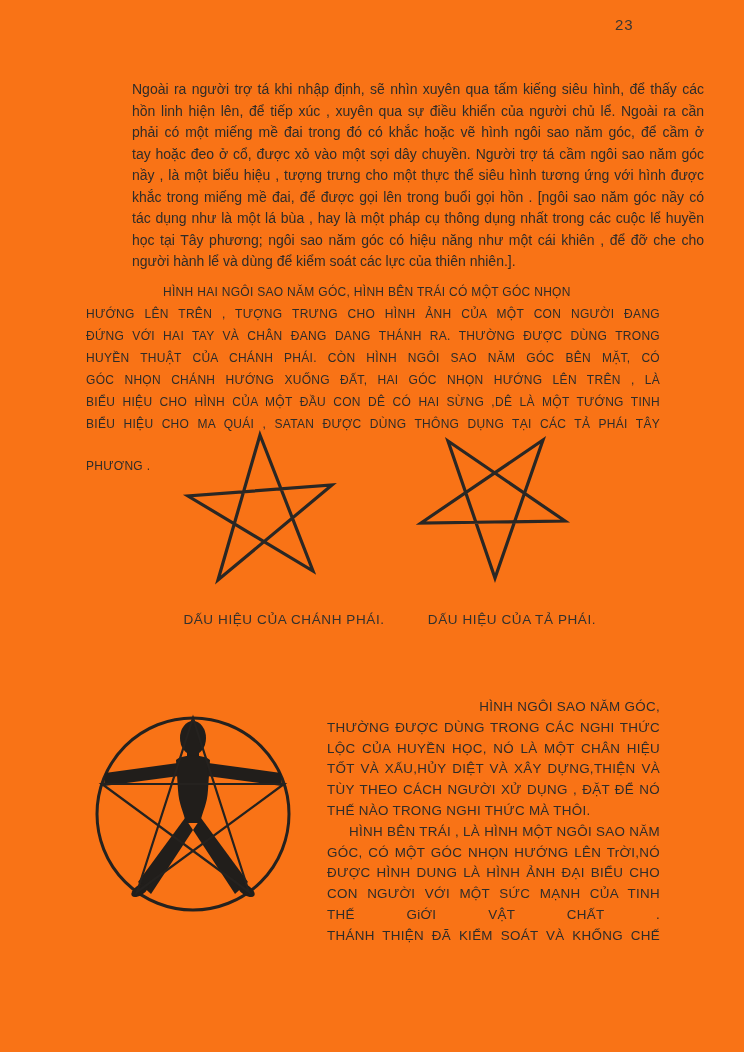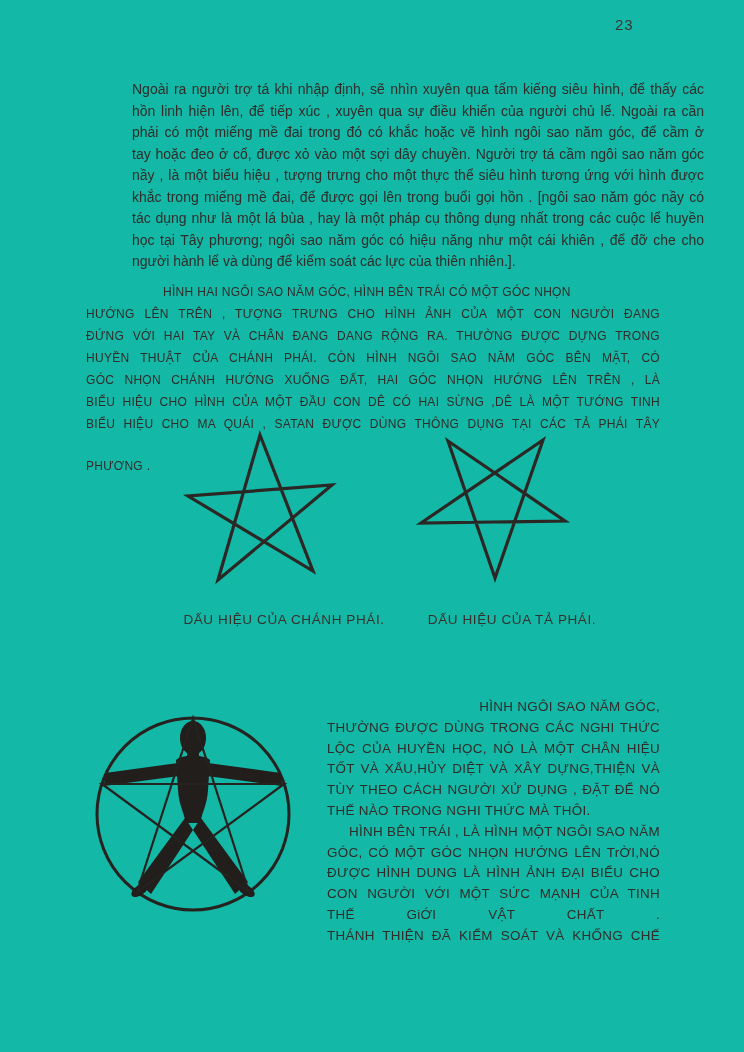--- a/index.html
+++ b/index.html
@@ -1,21 +1,21 @@
 <!DOCTYPE html>
 <html><head>
 <meta charset="utf-8">
 <style>
   html,body{margin:0;padding:0;}
   body{background:#e8e8e8;font-family:"Liberation Sans",sans-serif;}
   .page{
     position:relative;
     width:744px;height:1052px;
     margin:0 auto;
-    background:#14b8a6;
+    background:#f97316;
     color:#2f2c29;
     overflow:hidden;
   }
   .page-number{
     position:absolute;left:615px;top:16px;
     font-size:15px;letter-spacing:1px;color:#3a3733;
   }
   .textblock{position:absolute;}
   .line{
     text-align:justify;
@@ -69,21 +69,21 @@
       <div class="line">nầy , là một biểu hiệu , tượng trưng cho một thực thể siêu hình tương ứng với hình được</div>
       <div class="line">khắc trong miếng mề đai, để được gọi lên trong buổi gọi hồn . [ngôi sao năm góc nầy có</div>
       <div class="line">tác dụng như là một lá bùa , hay là một pháp cụ thông dụng nhất trong các cuộc lể huyền</div>
       <div class="line">học tại Tây phương; ngôi sao năm góc có hiệu năng như một cái khiên , để đỡ che cho</div>
       <div class="line">người hành lể và dùng để kiểm soát các lực của thiên nhiên.].</div>
     </div>
 
   <div class="textblock para-caps">
       <div class="line">HÌNH HAI NGÔI SAO NĂM GÓC, HÌNH BÊN TRÁI CÓ MỘT GÓC NHỌN</div>
       <div class="line">HƯỚNG LÊN TRÊN , TƯỢNG TRƯNG CHO HÌNH ẢNH CỦA MỘT CON NGƯỜI ĐANG</div>
-      <div class="line">ĐỨNG VỚI HAI TAY VÀ CHÂN ĐANG DANG RỘNG RA. THƯỜNG ĐƯỢC DỰNG TRONG</div>
+      <div class="line">ĐỨNG VỚI HAI TAY VÀ CHÂN ĐANG DANG THÁNH RA. THƯỜNG ĐƯỢC DÙNG TRONG</div>
       <div class="line">HUYỀN THUẬT CỦA CHÁNH PHÁI. CÒN HÌNH NGÔI SAO NĂM GÓC BÊN MẶT, CÓ</div>
       <div class="line">GÓC NHỌN CHÁNH HƯỚNG XUỐNG ĐẤT, HAI GÓC NHỌN HƯỚNG LÊN TRÊN , LÀ</div>
       <div class="line">BIỂU HIỆU CHO HÌNH CỦA MỘT ĐẦU CON DÊ CÓ HAI SỪNG ,DÊ LÀ MỘT TƯỚNG TINH</div>
       <div class="line">BIỂU HIỆU CHO MA QUÁI , SATAN ĐƯỢC DÙNG THÔNG DỤNG TẠI CÁC TẢ PHÁI TÂY</div>
       <div class="line">PHƯƠNG .</div>
     </div>
 
   <div class="fig fig-star-left">
     <svg width="160" height="160" viewBox="0 0 160 160">
       <path d="M80 7 L133 143 L8 68 L152 57 L38 152 Z" fill="none" stroke="#2a2724" stroke-width="3.2" stroke-linejoin="miter"></path>

